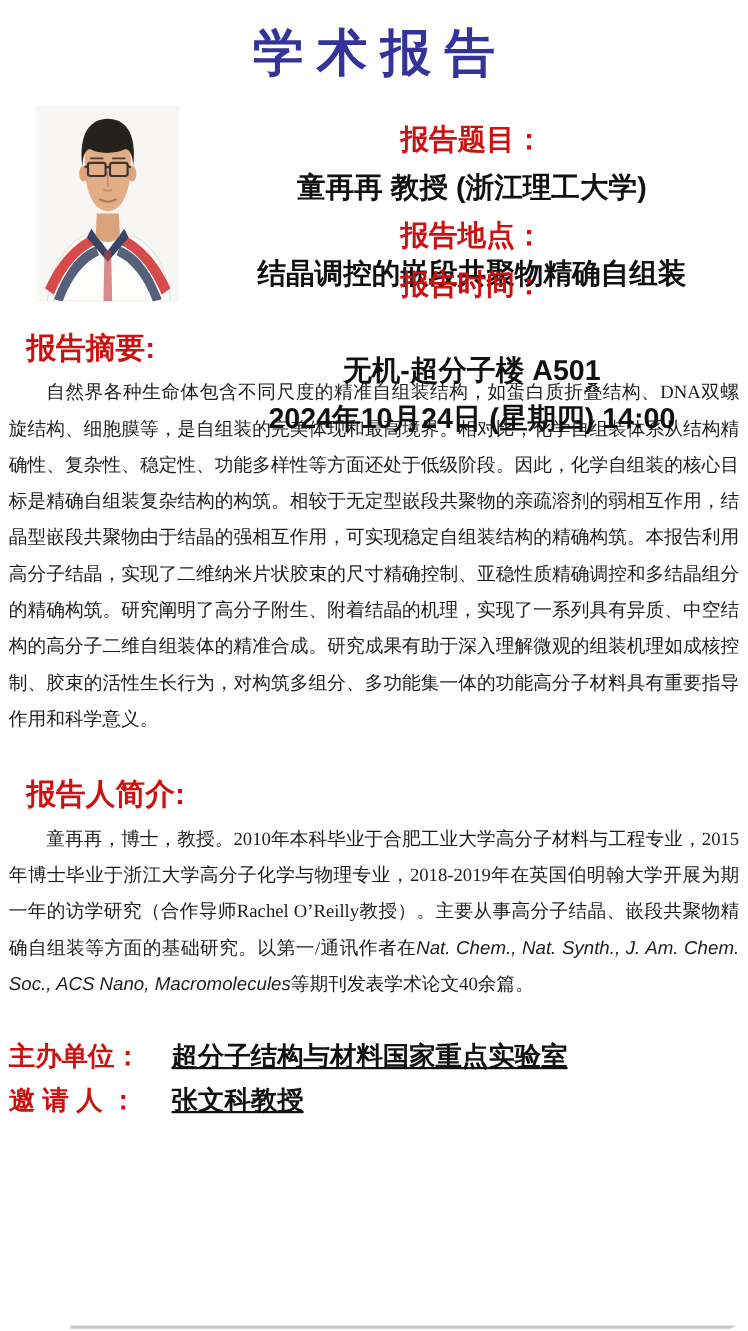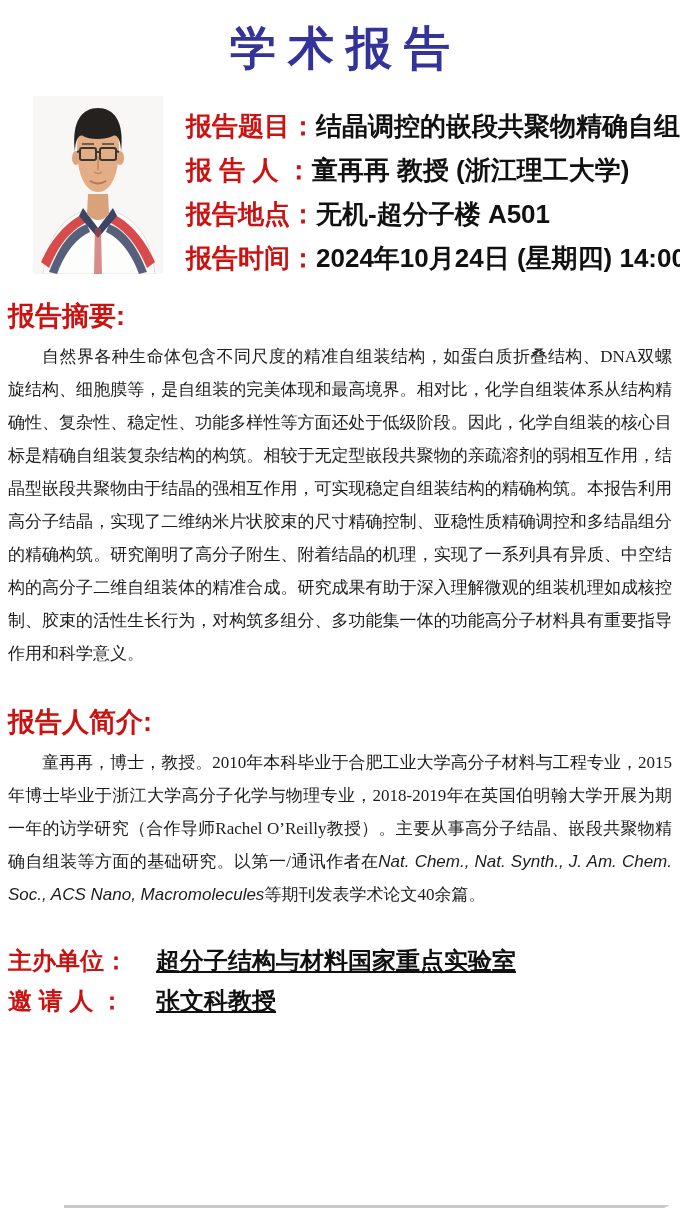--- a/index.html
+++ b/index.html
@@ -48,35 +48,36 @@
     left: 186px;
     top: 8px;
     width: 486px;
   }
   .detail-row {
     display: flex;
     align-items: center;
     height: 44px;
     line-height: 44px;
     white-space: nowrap;
+    flex-direction: column;
   }
   .detail-label {
     flex: 0 0 122px;
     font-size: 26px;
     font-weight: 700;
     color: #cc1111;
   }
   .detail-value {
     font-size: 26px;
     font-weight: 700;
     color: #111111;
   }
   
   .section-heading {
-    margin: 0 0 0 8px;
+    margin: 0 0 0 24px;
     font-size: 27px;
     font-weight: 700;
     color: #cc1111;
     line-height: 32px;
   }
   .heading-abstract { margin-top: 22px; }
   .heading-bio { margin-top: 36px; }
   
   .body-para {
     margin: 8px 8px 0 8px;
@@ -164,21 +165,20 @@
         <path d="M57 85 C62 88 68 88 73 85" fill="none" stroke="#b3765a" stroke-width="2"></path>
       </svg>
     </div>
 
     <div class="details">
       <div class="detail-row">
         <span class="detail-label">报告题目：</span>
         <span class="detail-value">结晶调控的嵌段共聚物精确自组装</span>
       </div>
       <div class="detail-row">
-        <span class="detail-label">报 告 人 ：</span>
         <span class="detail-value">童再再 教授 (浙江理工大学)</span>
       </div>
       <div class="detail-row">
         <span class="detail-label">报告地点：</span>
         <span class="detail-value">无机-超分子楼 A501</span>
       </div>
       <div class="detail-row">
         <span class="detail-label">报告时间：</span>
         <span class="detail-value">2024年10月24日 (星期四) 14:00</span>
       </div>

